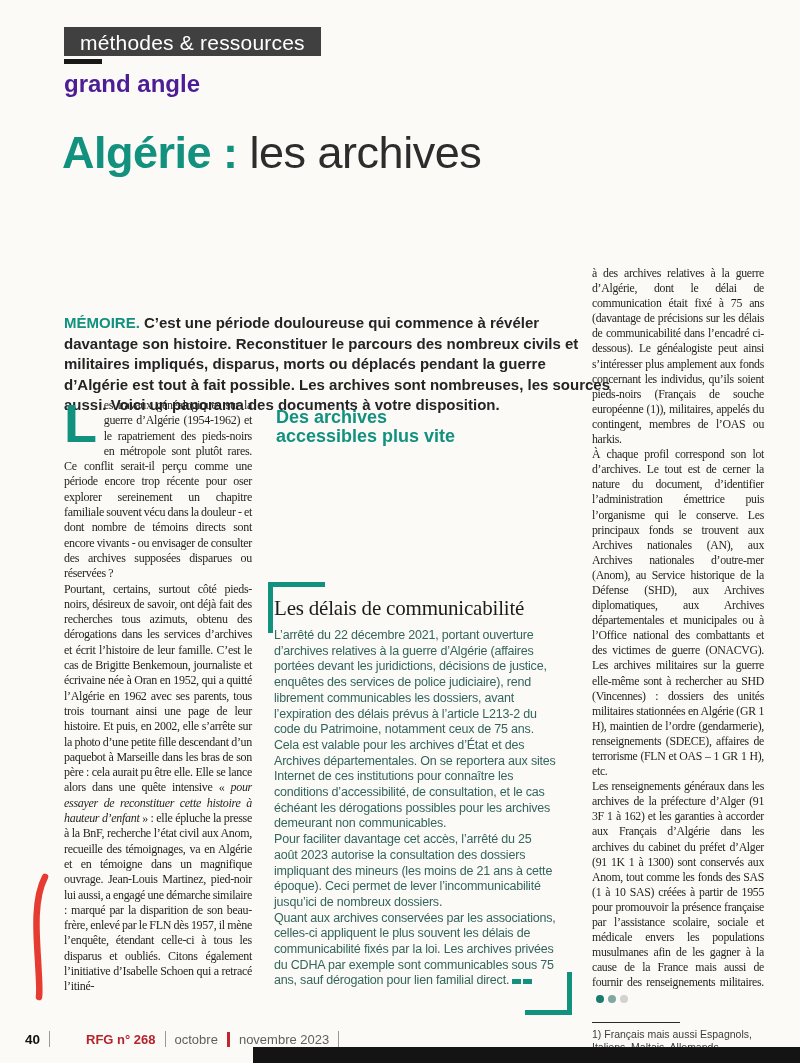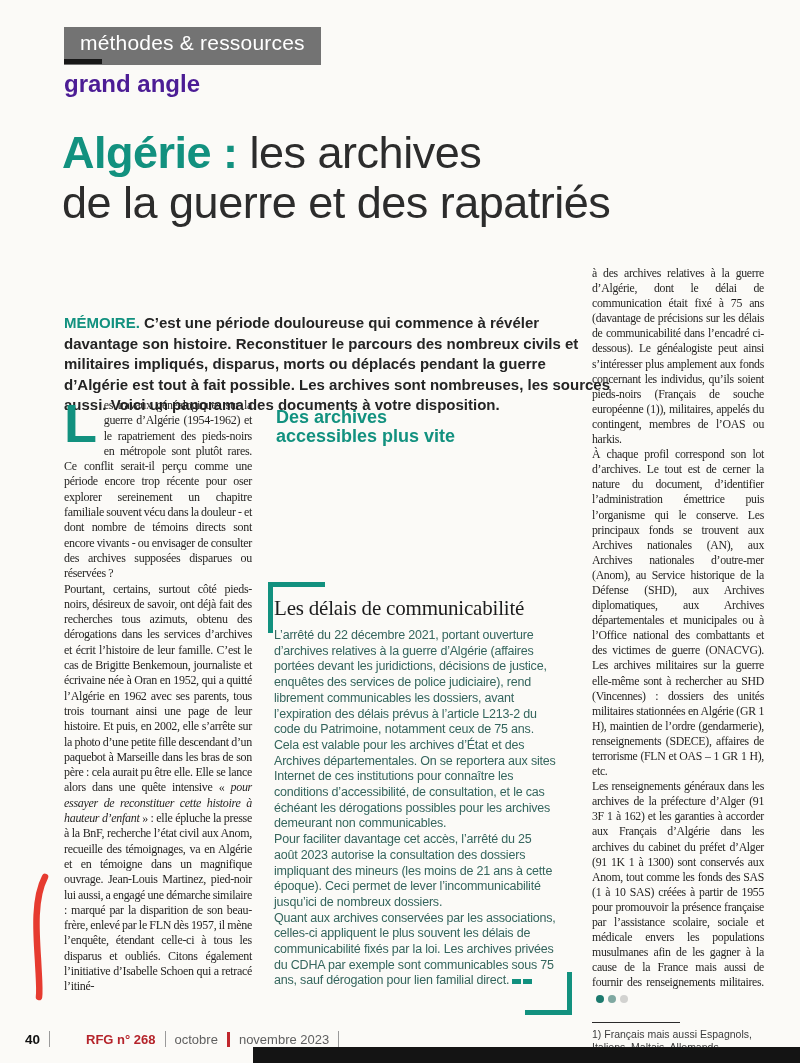--- a/index.html
+++ b/index.html
@@ -3,23 +3,23 @@
 <meta charset="utf-8">
 <style>
   html,body{margin:0;padding:0;background:#e9e7e2;}
   .page{
     position:relative;width:800px;height:1063px;background:#fbfaf7;
     margin:0 auto;overflow:hidden;
     font-family:"Liberation Serif",serif;color:#1d1d1d;
   }
   
   .banner{
-    position:absolute;left:64px;top:27px;background:#737373;color:#fff;
+    position:absolute;left:64px;top:27px;background:#404040;color:#fff;
     font-family:"Liberation Sans",sans-serif;font-size:21px;font-weight:400;
-    padding:4px 16px 10px 16px;letter-spacing:.2px;
+    padding:4px 16px 1px 16px;letter-spacing:.2px;
   }
   .banner-sub-bar{position:absolute;left:64px;top:59px;width:38px;height:5px;background:#181818;}
   .rubric{
     position:absolute;left:64px;top:70px;
     font-family:"Liberation Sans",sans-serif;font-size:24px;font-weight:700;color:#4c1d95;
   }
   
   .title{
     position:absolute;left:62px;top:128px;width:700px;
     font-family:"Liberation Sans",sans-serif;font-size:45px;line-height:50px;
@@ -91,21 +91,20 @@
 
   <div class="banner">
     <span>méthodes &amp; ressources</span>
   </div>
   <div class="banner-sub-bar"></div>
   <div class="rubric">grand angle</div>
 
   <h1 class="title" style="margin:0;">
     <span class="hl">Algérie :</span>
     <span>les archives</span><br>
-    <span>de la guerre et des rapatriés</span>
   </h1>
 
   <p class="intro">
     <span class="lbl">MÉMOIRE.</span>
     <span>C’est une période douloureuse qui commence à révéler davantage son histoire. Reconstituer le parcours des nombreux civils et militaires impliqués, disparus, morts ou déplacés pendant la guerre d’Algérie est tout à fait possible. Les archives sont nombreuses, les sources aussi. Voici un panorama des documents à votre disposition.</span>
   </p>
 
   <div class="col col1">
     <p>
       <span class="dropcap">L</span><span>es travaux généalogiques sur la guerre d’Algérie (1954-1962) et le rapatriement des pieds-noirs en métropole sont plutôt rares. Ce conflit serait-il perçu comme une période encore trop récente pour oser explorer sereinement un chapitre familiale souvent vécu dans la douleur - et dont nombre de témoins directs sont encore vivants - ou envisager de consulter des archives supposées disparues ou réservées ?</span>

